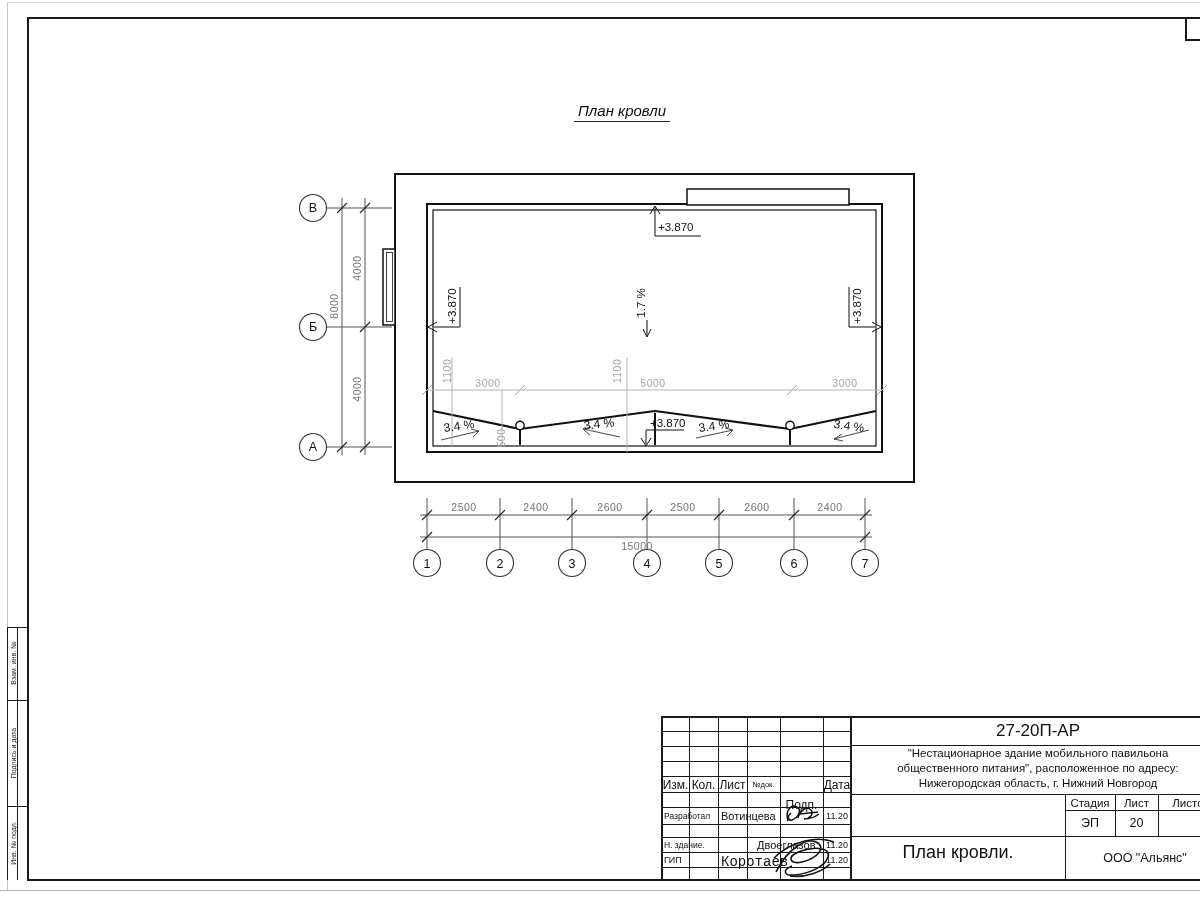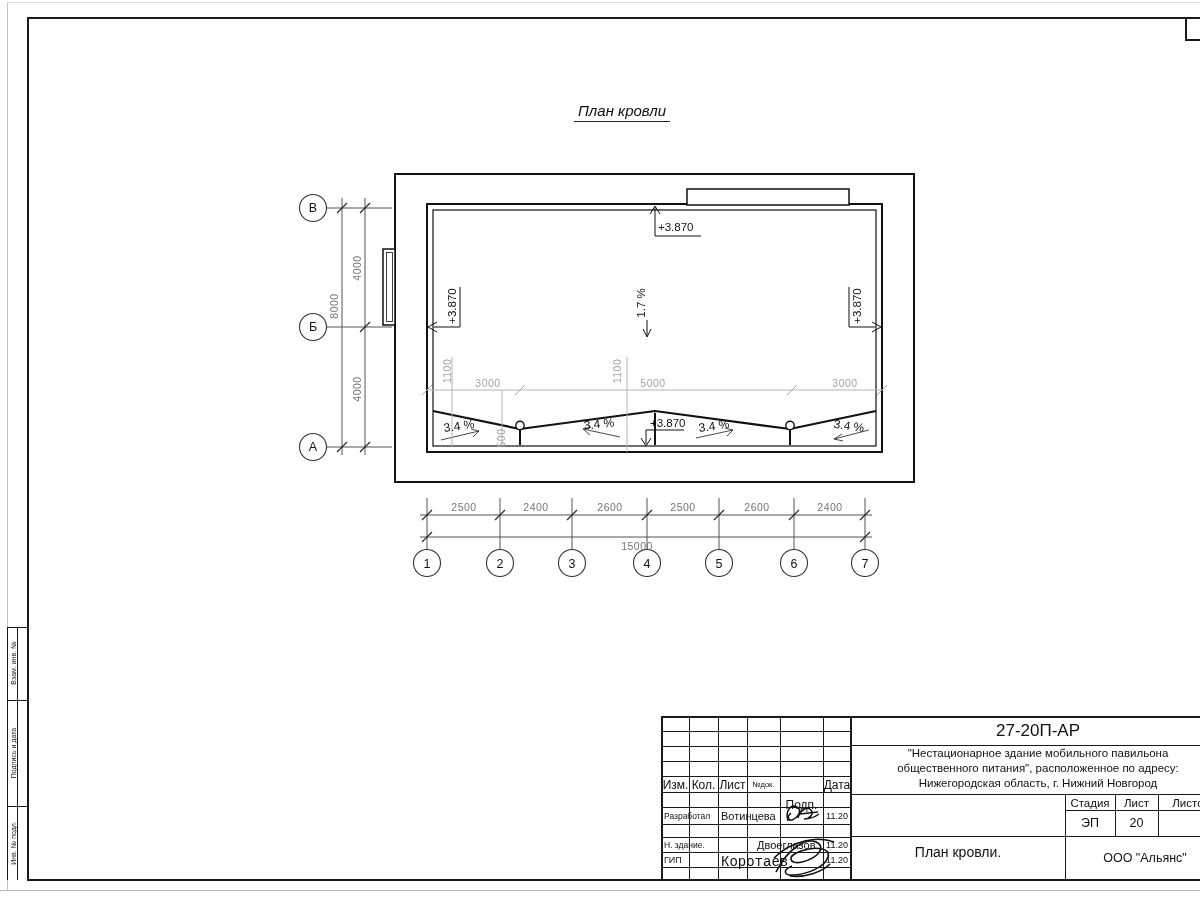--- a/index.html
+++ b/index.html
@@ -272,16 +272,16 @@
   <div class="cell" style="left:851px;top:717px;width:374px;height:28px;font-size:17px;">27-20П-АР</div>
   <div class="t" style="left:1038px;top:747px;transform:translateX(-50%);font-size:11.5px;">"Нестационарное здание мобильного павильона</div>
   <div class="t" style="left:1038px;top:762px;transform:translateX(-50%);font-size:11.5px;">общественного питания", расположенное по адресу:</div>
   <div class="t" style="left:1038px;top:777px;transform:translateX(-50%);font-size:11.5px;">Нижегородская область, г. Нижний Новгород</div>
   <div class="cell" style="left:1065px;top:795px;width:50px;height:15px;font-size:11.5px;">Стадия</div>
   <div class="cell" style="left:1115px;top:795px;width:43px;height:15px;font-size:11.5px;">Лист</div>
   <div class="cell" style="left:1158px;top:795px;width:66px;height:15px;font-size:11.5px;">Листов</div>
   <div class="cell" style="left:1065px;top:810px;width:50px;height:26px;font-size:12.5px;">ЭП</div>
   <div class="cell" style="left:1115px;top:810px;width:43px;height:26px;font-size:12.5px;">20</div>
   <div class="cell" style="left:1158px;top:810px;width:66px;height:26px;font-size:12.5px;"></div>
-  <div class="cell" style="left:851px;top:836px;width:214px;height:32px;font-size:14px;">План кровли.</div>
+  <div class="cell" style="left:851px;top:836px;width:214px;height:32px;font-size:18px;">План кровли.</div>
   <div class="cell" style="left:1065px;top:836px;width:160px;height:44px;font-size:12.5px;">ООО "Альянс"</div>
 
 </div>
 
 </body></html>

